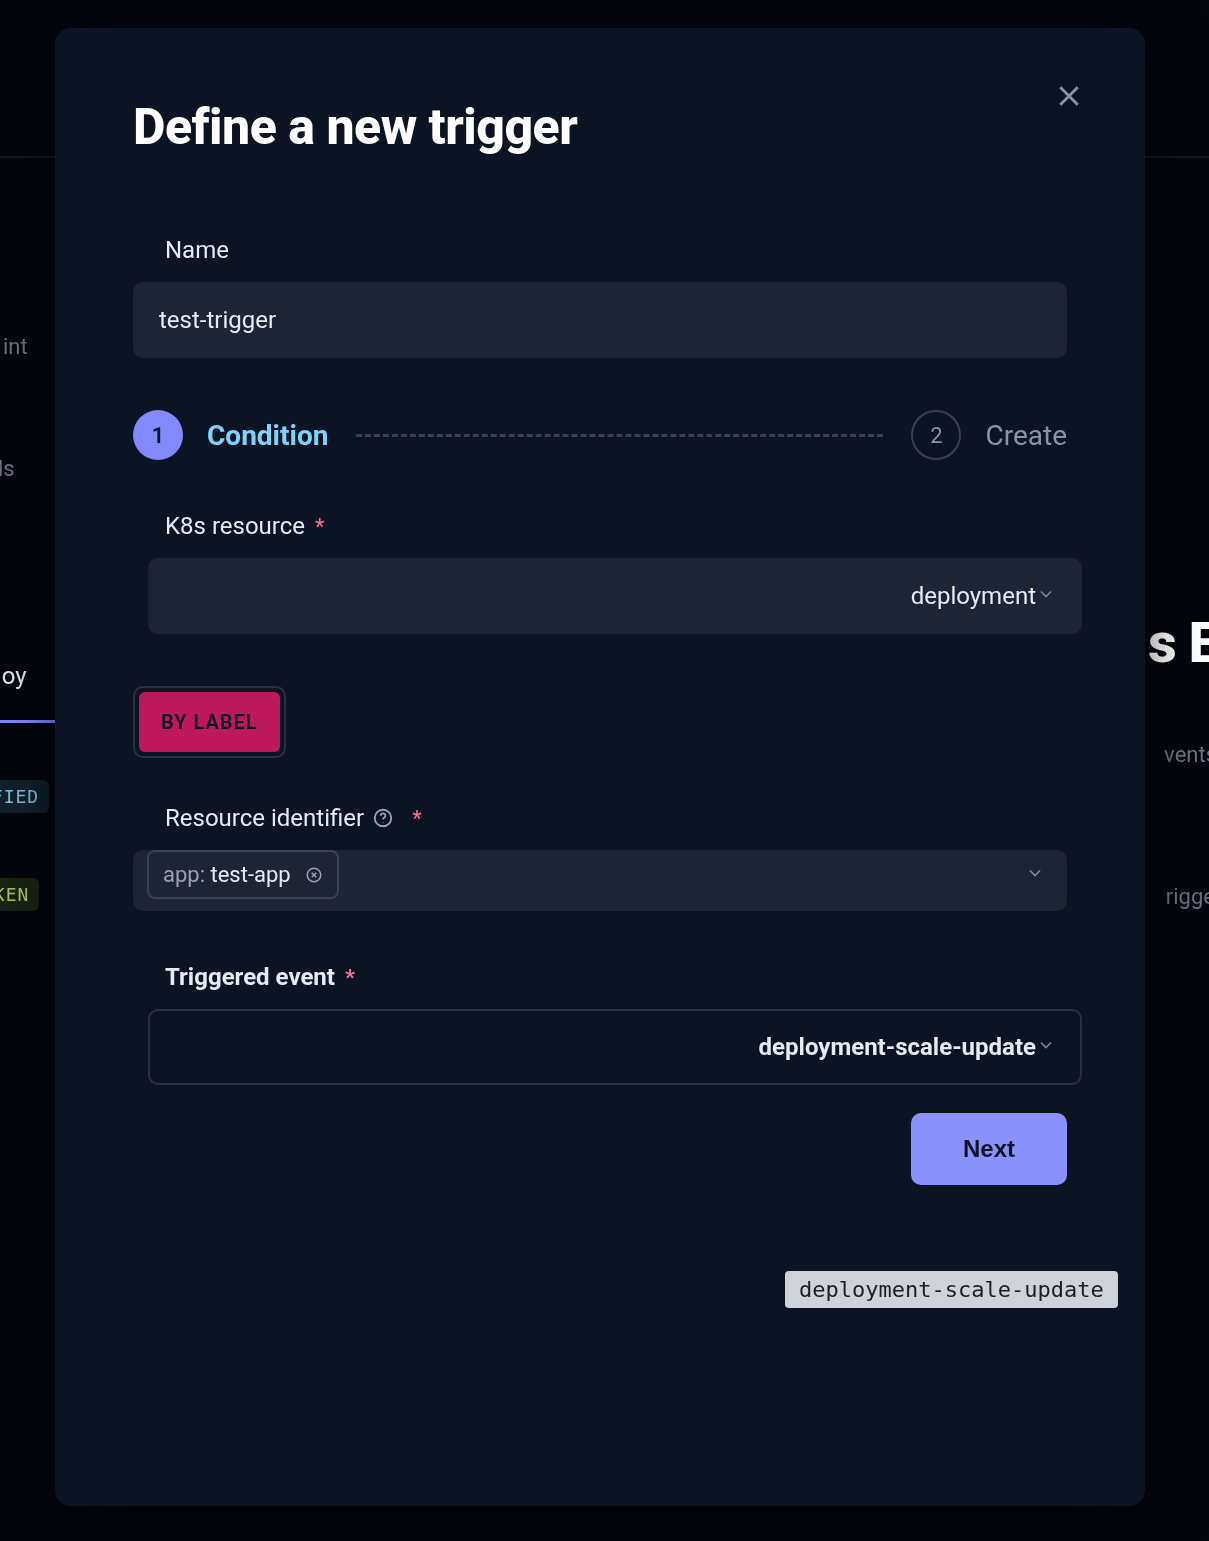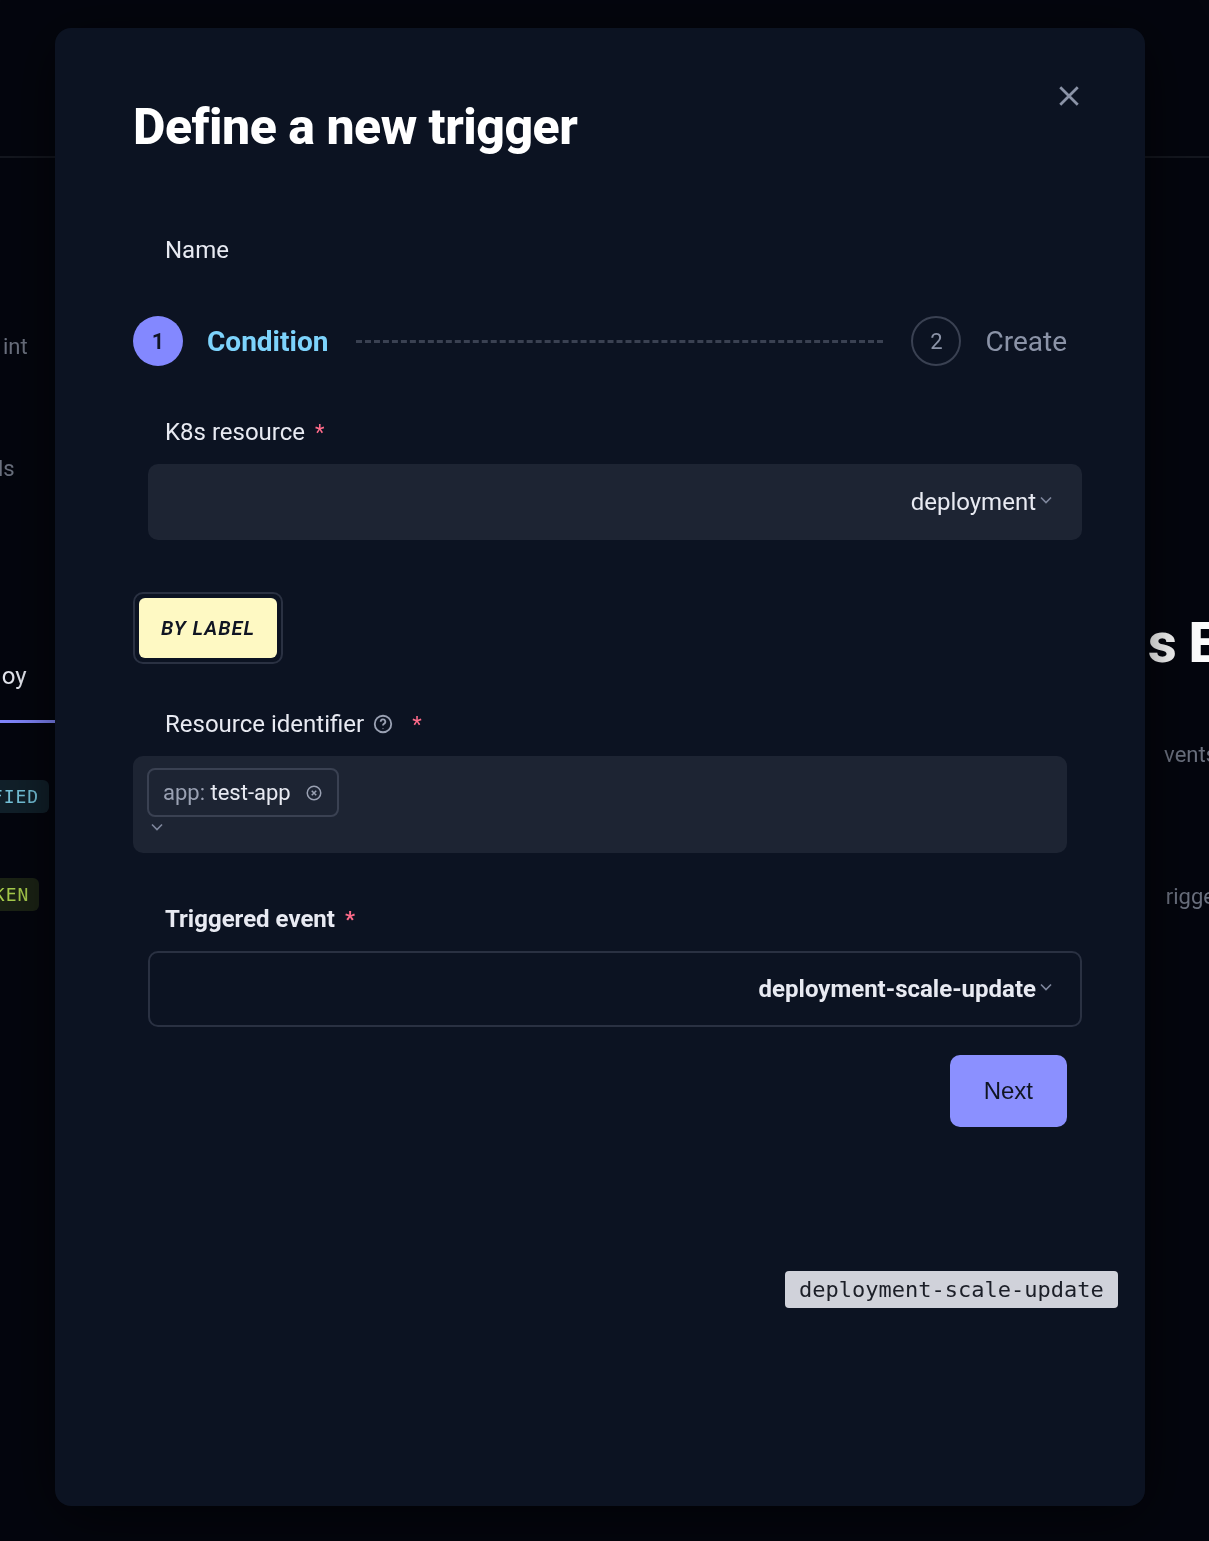--- a/index.html
+++ b/index.html
@@ -141,30 +141,30 @@
     gap: 0;
   }
   .seg-btn {
     padding: 18px 22px;
     font-size: 20px;
     letter-spacing: 1px;
     font-weight: 600;
     cursor: pointer;
     border-radius: 6px;
   }
-  .seg-btn.on  { background: #fef9c3; color: #101523; font-style: italic; }
+  .seg-btn.on  { background: #be185d; color: #101523; }
   .seg-btn.off { color: #e8eaf2; }
 
   
   .tagwrap {
     width: 100%;
     background: #1d2433;
     border-radius: 10px;
-    padding: 12px 22px 12px 14px;
-    display:flex; align-items:flex-start; justify-content:space-between;flex-direction:column;
+    padding: 0 22px 12px 14px;
+    display:flex; align-items:center; justify-content:space-between;
   }
   .tag {
     display: inline-flex;
     align-items: center;
     gap: 14px;
     border: 2px solid #3a4152;
     border-radius: 8px;
     padding: 10px 14px;
     font-size: 22px;
   }
@@ -186,24 +186,24 @@
     padding: 6px 14px;
     border-radius: 4px;
   }
 
   
   .footer { display:flex; justify-content:flex-end; margin-top: 20px; }
   .next-btn {
     background: #8b90ff;
     color: #101523;
     font-size: 24px;
-    font-weight: 400;
+    font-weight: 700;
     border: none;
     border-radius: 10px;
-    padding: 22px 34px;
+    padding: 22px 52px;
     cursor: pointer;
   }
 </style>
 </head>
 <body>
 
 <div class="bg-layer">
   <div class="bg-top-divider"></div>
 
   <span class="bg-text dim small" style="left:-10px; top:334px;">r int</span>
@@ -228,20 +228,21 @@
           <path d="M5 5l14 14M19 5L5 19" fill="none"></path>
         </svg>
     </span>
   </div>
 
   <h1 class="modal-title">Define a new trigger</h1>
 
   
   <div class="field-block">
     <div class="field-label">Name</div>
+    <input class="text-input" type="text" value="test-trigger" style="">
   </div>
 
   
   <div class="stepper">
     <div class="step">
       <div class="step-bullet active">1</div>
       <div class="step-label active">Condition</div>
     </div>
     <div class="step-divider"></div>
     <div class="step">

